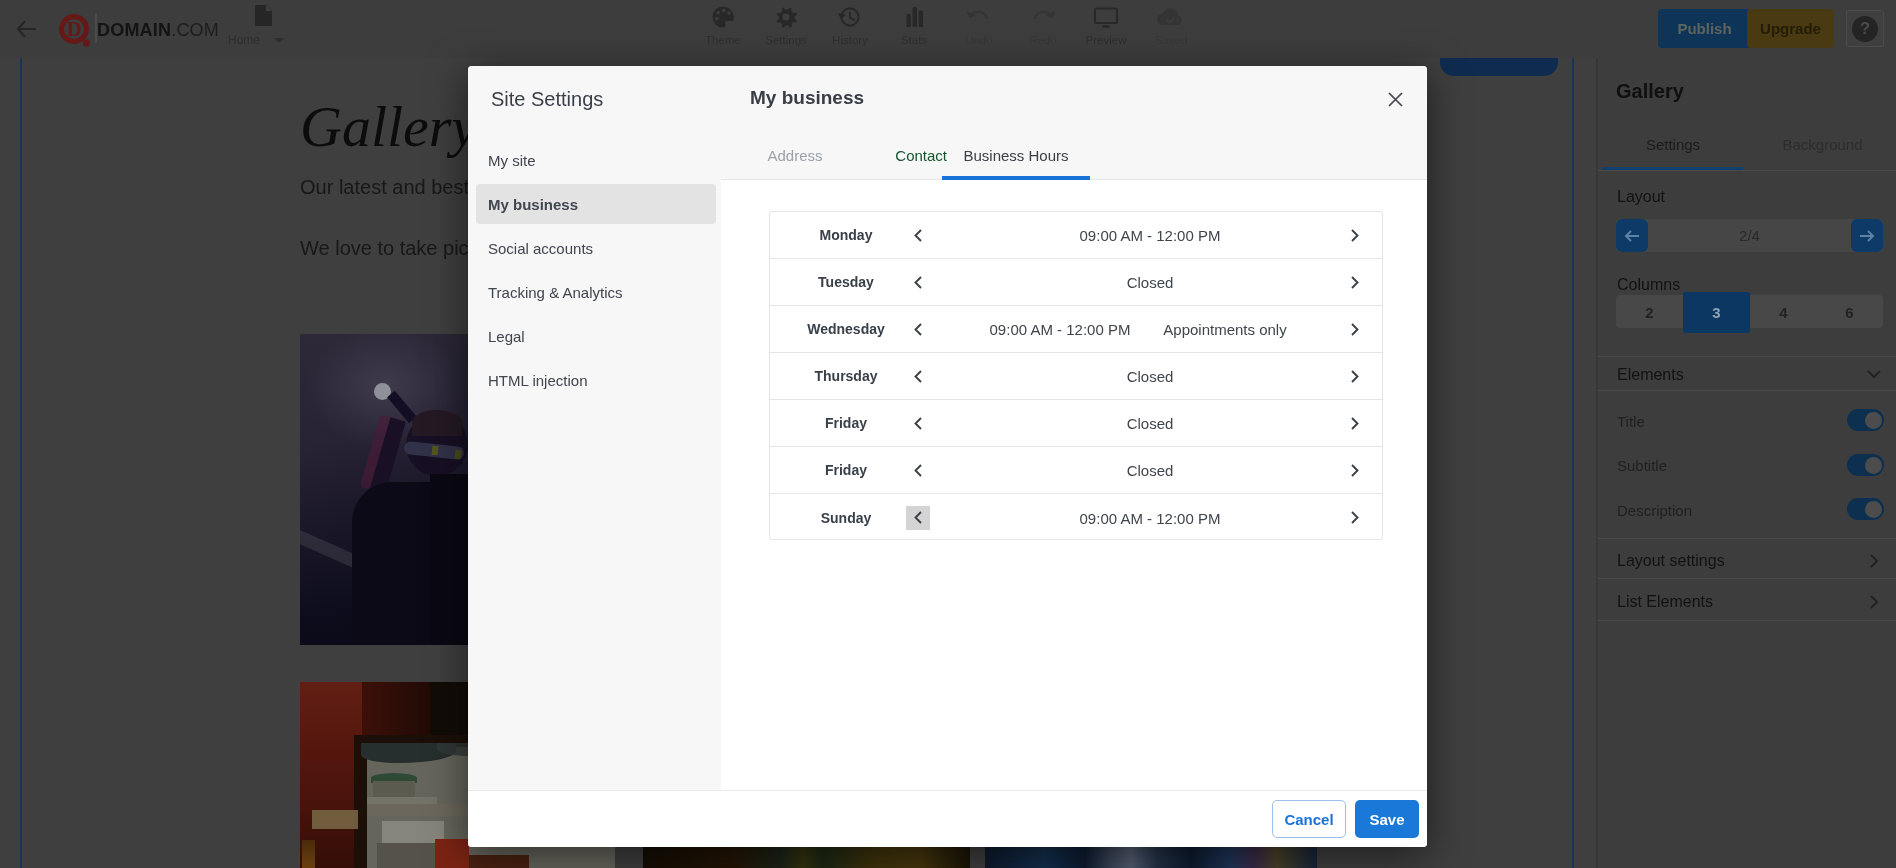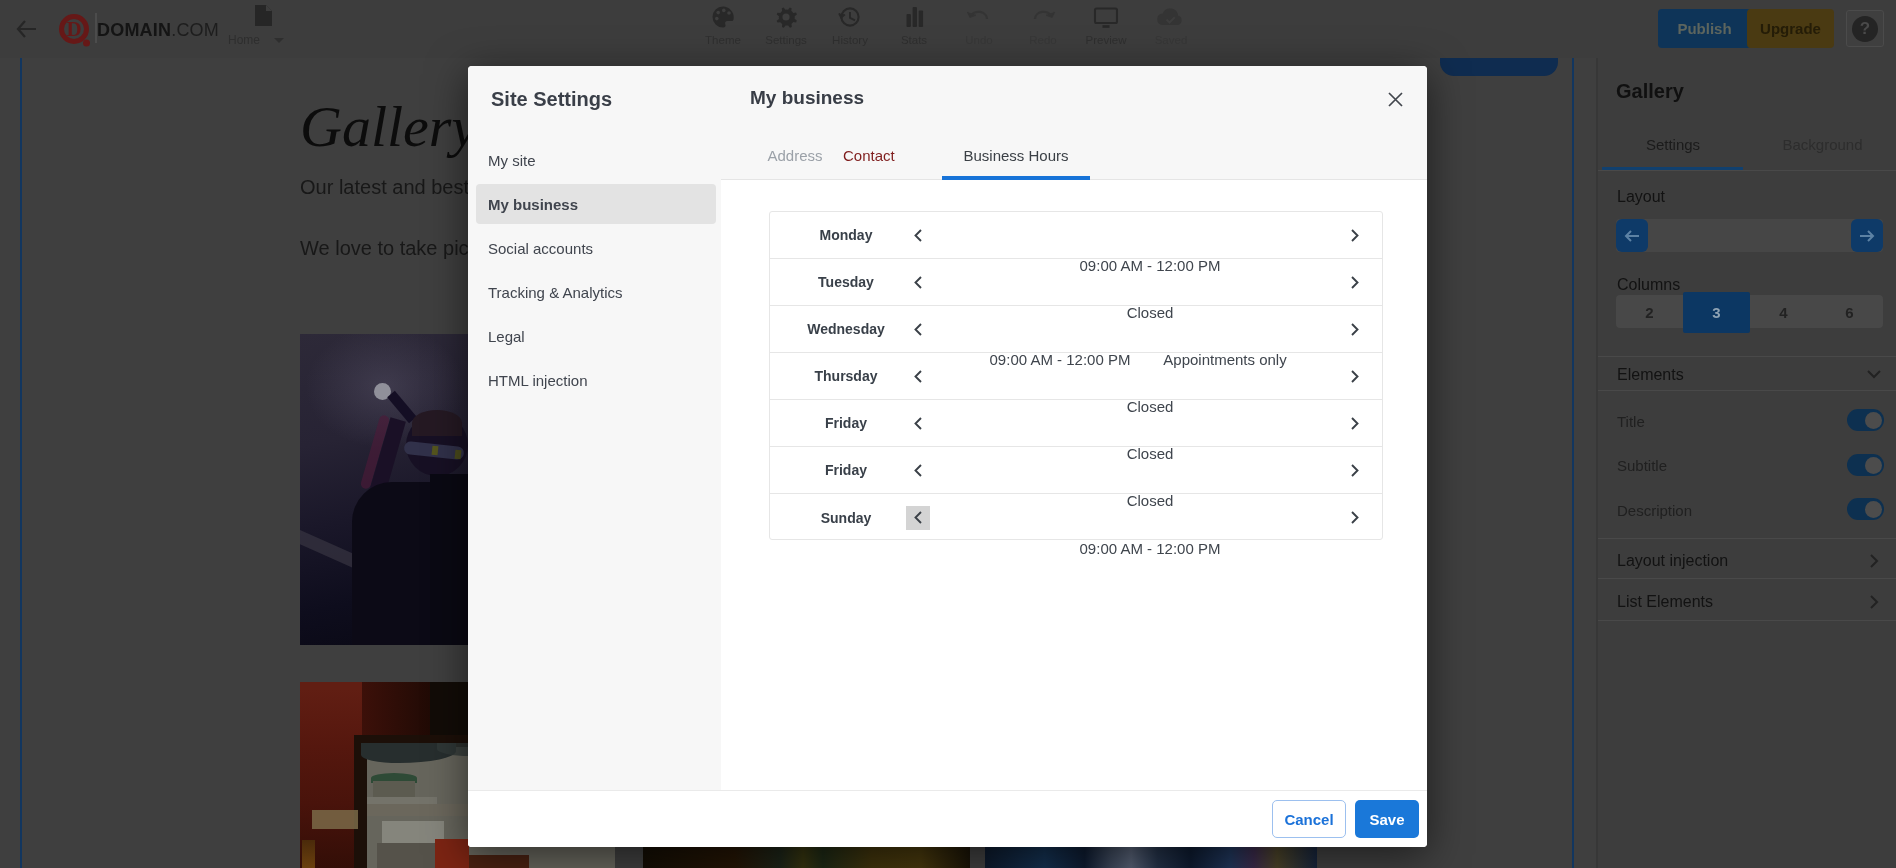--- a/index.html
+++ b/index.html
@@ -25,21 +25,21 @@
   #mhead { position:absolute; left:253px; top:0; width:706px; height:113px; background:#f7f7f7; border-radius:0 4px 0 0; }
   .tab { position:absolute; top:81px; font-size:15px; }
   #mfoot { position:absolute; left:0; bottom:0; width:959px; height:57px; background:#fff;
     border-top:1px solid #eaeaea; border-radius:0 0 4px 4px; }
   
   #tbl { position:absolute; left:301px; top:145px; width:614px; height:329px;
     border:1px solid #e6e6e6; border-radius:3px; background:#fff; }
   .row { position:absolute; left:0; width:612px; height:47px; border-bottom:1px solid #e6e6e6; }
   .row:last-child { border-bottom:none; }
   .day { position:absolute; left:0; width:152px; text-align:center; font-size:14px; font-weight:700; color:#394049; top:50%; transform:translateY(-50%); }
-  .hrs { position:absolute; left:170px; width:420px; text-align:center; font-size:15px; color:#3f454d; top:50%; transform:translateY(-50%);margin-top:30px; }
+  .hrs { position:absolute; left:170px; width:420px; text-align:center; font-size:15px; color:#3f454d; top:50%; transform:translateY(-50%); }
   .chev { position:absolute; top:50%; transform:translateY(-50%); width:24px; height:24px; display:flex; align-items:center; justify-content:center; }
   .chev.l { left:136px; }
   .chev.r { left:573px; }
 </style>
 </head>
 <body>
 
 <div id="topbar">
   <svg class="abs" style="left:15px;top:19px" width="22" height="20" viewBox="0 0 22 20">
     <path d="M10 2 L3 10 L10 18 M3 10 L21 10" stroke="#262626" stroke-width="2.2" fill="none"></path>
@@ -143,20 +143,21 @@
   <div class="abs" style="left:18px;top:161px;width:32px;height:33px;background:#0e3a68;border-radius:6px;display:flex;align-items:center;justify-content:center">
     <svg width="16" height="12" viewBox="0 0 16 12">
         <path d="M7 1 L2 6 L7 11 M2 6 L15 6" stroke="#5d82a4" stroke-width="2" fill="none"></path>
       </svg>
   </div>
   <div class="abs" style="left:253px;top:161px;width:32px;height:33px;background:#0e3a68;border-radius:6px;display:flex;align-items:center;justify-content:center">
     <svg width="16" height="12" viewBox="0 0 16 12">
         <path d="M9 1 L14 6 L9 11 M14 6 L1 6" stroke="#5d82a4" stroke-width="2" fill="none"></path>
       </svg>
   </div>
+  <div class="abs" style="left:18px;top:161px;width:267px;height:33px;display:flex;align-items:center;justify-content:center;font-size:15px;color:#292929">2/4</div>
   <div class="rsb-bold" style="left:19px;top:218px">Columns</div>
   <div class="abs" style="left:18px;top:237px;width:267px;height:33px;background:#484848;border-radius:4px"></div>
   <div class="abs" style="left:85px;top:234px;width:67px;height:41px;background:#0c3763;border-radius:2px"></div>
   <div class="abs" style="left:18px;top:237px;width:67px;height:34px;display:flex;align-items:center;justify-content:center;font-size:15px;font-weight:700;color:#222">2</div>
   <div class="abs" style="left:85px;top:237px;width:67px;height:34px;display:flex;align-items:center;justify-content:center;font-size:15px;font-weight:700;color:#8fa3b4">3</div>
   <div class="abs" style="left:152px;top:237px;width:67px;height:34px;display:flex;align-items:center;justify-content:center;font-size:15px;font-weight:700;color:#222">4</div>
   <div class="abs" style="left:218px;top:237px;width:67px;height:34px;display:flex;align-items:center;justify-content:center;font-size:15px;font-weight:700;color:#222">6</div>
   <div class="rsb-bold" style="left:19px;top:308px">Elements</div>
   <svg class="abs" style="left:269px;top:312px" width="14" height="9" viewBox="0 0 14 9">
       <path d="M1 1 L7 7 L13 1" stroke="#222" stroke-width="2" fill="none"></path>
@@ -169,50 +170,50 @@
   <div class="abs" style="left:249px;top:351px;width:37px;height:22px;border-radius:11px;background:#0d3050">
       <div class="abs" style="right:2.5px;top:2.5px;width:17px;height:17px;border-radius:50%;background:#4c4c4c"></div>
     </div>
   <div class="abs" style="left:249px;top:396px;width:37px;height:22px;border-radius:11px;background:#0d3050">
       <div class="abs" style="right:2.5px;top:2.5px;width:17px;height:17px;border-radius:50%;background:#4c4c4c"></div>
     </div>
   <div class="abs" style="left:249px;top:440px;width:37px;height:22px;border-radius:11px;background:#0d3050">
       <div class="abs" style="right:2.5px;top:2.5px;width:17px;height:17px;border-radius:50%;background:#4c4c4c"></div>
     </div>
   <div class="rsb-hair" style="top:480px"></div>
-  <div class="rsb-bold" style="left:19px;top:494px">Layout injection</div>
+  <div class="rsb-bold" style="left:19px;top:494px">Layout settings</div>
   <svg class="abs" style="left:272px;top:496px" width="9" height="14" viewBox="0 0 9 14">
       <path d="M1 1 L7 7 L1 13" stroke="#222" stroke-width="2" fill="none"></path>
     </svg>
   <div class="rsb-hair" style="top:520px"></div>
   <div class="rsb-bold" style="left:19px;top:535px">List Elements</div>
   <svg class="abs" style="left:272px;top:537px" width="9" height="14" viewBox="0 0 9 14">
       <path d="M1 1 L7 7 L1 13" stroke="#222" stroke-width="2" fill="none"></path>
     </svg>
   <div class="rsb-hair" style="top:562px"></div>
 </div>
 
 <div id="modal">
   <div id="msb">
-    <div class="abs" style="left:23px;top:22px;font-size:20px;font-weight:700;color:#3a3f48">Site Settings</div>
+    <div class="abs" style="left:23px;top:22px;font-size:20px;font-weight:400;color:#3a3f48">Site Settings</div>
     <div class="nav" style="top:86px">My site</div>
     <div class="abs" style="left:8px;top:118px;width:240px;height:40px;background:#e3e3e3;border-radius:4px"></div>
     <div class="nav" style="top:130px;font-weight:700">My business</div>
     <div class="nav" style="top:174px">Social accounts</div>
     <div class="nav" style="top:218px">Tracking &amp; Analytics</div>
     <div class="nav" style="top:262px">Legal</div>
     <div class="nav" style="top:306px">HTML injection</div>
   </div>
   <div id="mhead">
     <div class="abs" style="left:29px;top:21px;font-size:19px;font-weight:700;color:#383d46">My business</div>
     <svg class="abs" style="left:667px;top:26px" width="15" height="15" viewBox="0 0 15 15">
       <path d="M1 1 L14 14 M14 1 L1 14" stroke="#42464d" stroke-width="1.7"></path>
     </svg>
     <div class="tab" style="left:21px;width:106px;text-align:center;color:#9ba1a8">Address</div>
-    <div class="tab" style="left:122px;width:104px;text-align:left;color:#7f1d1d">Contact</div>
+    <div class="tab" style="left:122px;width:104px;text-align:right;color:#14532d">Contact</div>
     <div class="tab" style="left:220px;width:150px;text-align:center;color:#3b4046">Business Hours</div>
     <div class="abs" style="left:0;top:113px;width:706px;height:1px;background:#e5e5e5"></div>
     <div class="abs" style="left:221px;top:110px;width:148px;height:3.5px;background:#1773d8"></div>
   </div>
 
   <div id="tbl">
     <div class="row" style="top:0">
       <div class="day">Monday</div>
       <div class="chev l">
           <svg width="8" height="13" viewBox="0 0 8 13">

